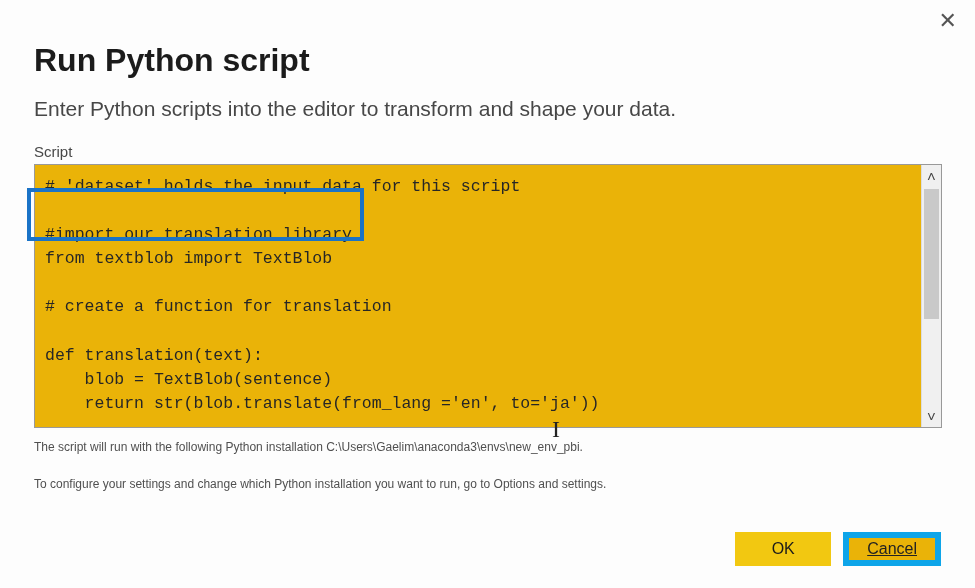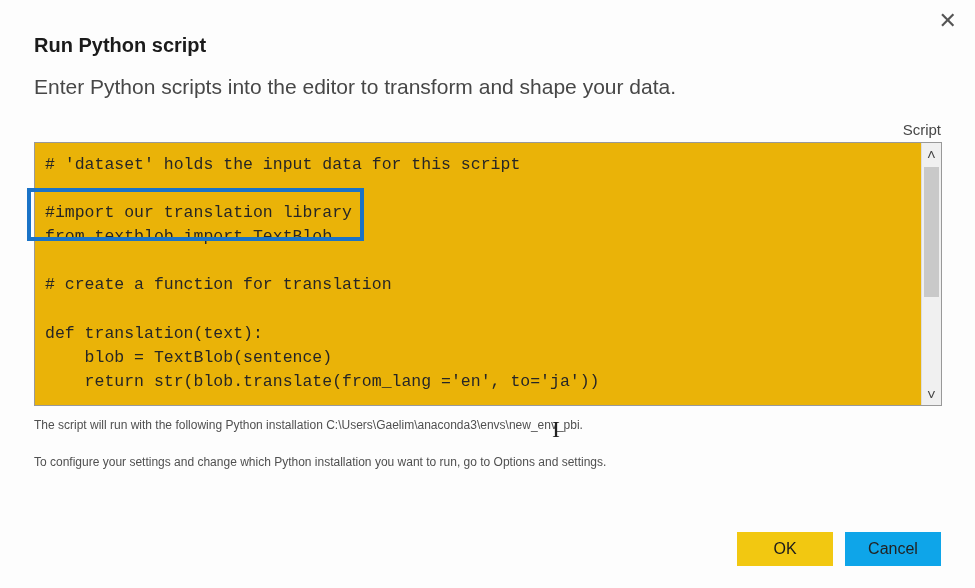--- a/index.html
+++ b/index.html
@@ -19,35 +19,34 @@
   }
   .close-x {
     position: absolute;
     top: 10px; right: 18px;
     font-size: 22px;
     color: #555;
     cursor: pointer;
     line-height: 1;
   }
   .title {
-    font-size: 20px;
+    font-size: 32px;
     font-weight: 600;
     color: #1b1b1b;
-    margin: 12px 0 18px 0;
+    margin: 20px 0 18px 0;
   }
   .subtitle {
     font-size: 21px;
     color: #474747;
     margin-bottom: 22px;
   }
   .label {
     font-size: 15px;
     color: #474747;
     margin-bottom: 4px;
-    text-align: right;
   }
   .editor-wrap {
     position: relative;
     width: 908px;
     height: 264px;
     border: 1px solid #999;
     background: #eab308;
     display: flex;
   }
   .editor {
@@ -120,23 +119,24 @@
     display: flex; align-items: center; justify-content: center;
     cursor: pointer;
     padding: 0 18px;
   }
   .btn-ok {
     background: #f2c811;
     color: #1b1b1b;
     border: none;
   }
   .btn-cancel {
-    background: #0ea5e9;
+    background: #eab308;
     color: #222;
-    border: 3px solid #0ea5e9;
+    border: 6px solid #0ea5e9;
+    text-decoration: underline;
   }
 </style>
 </head>
 <body>
 
 <div class="dialog">
 
   <div class="close-x">✕</div>
 
   <div class="title">Run Python script</div>

